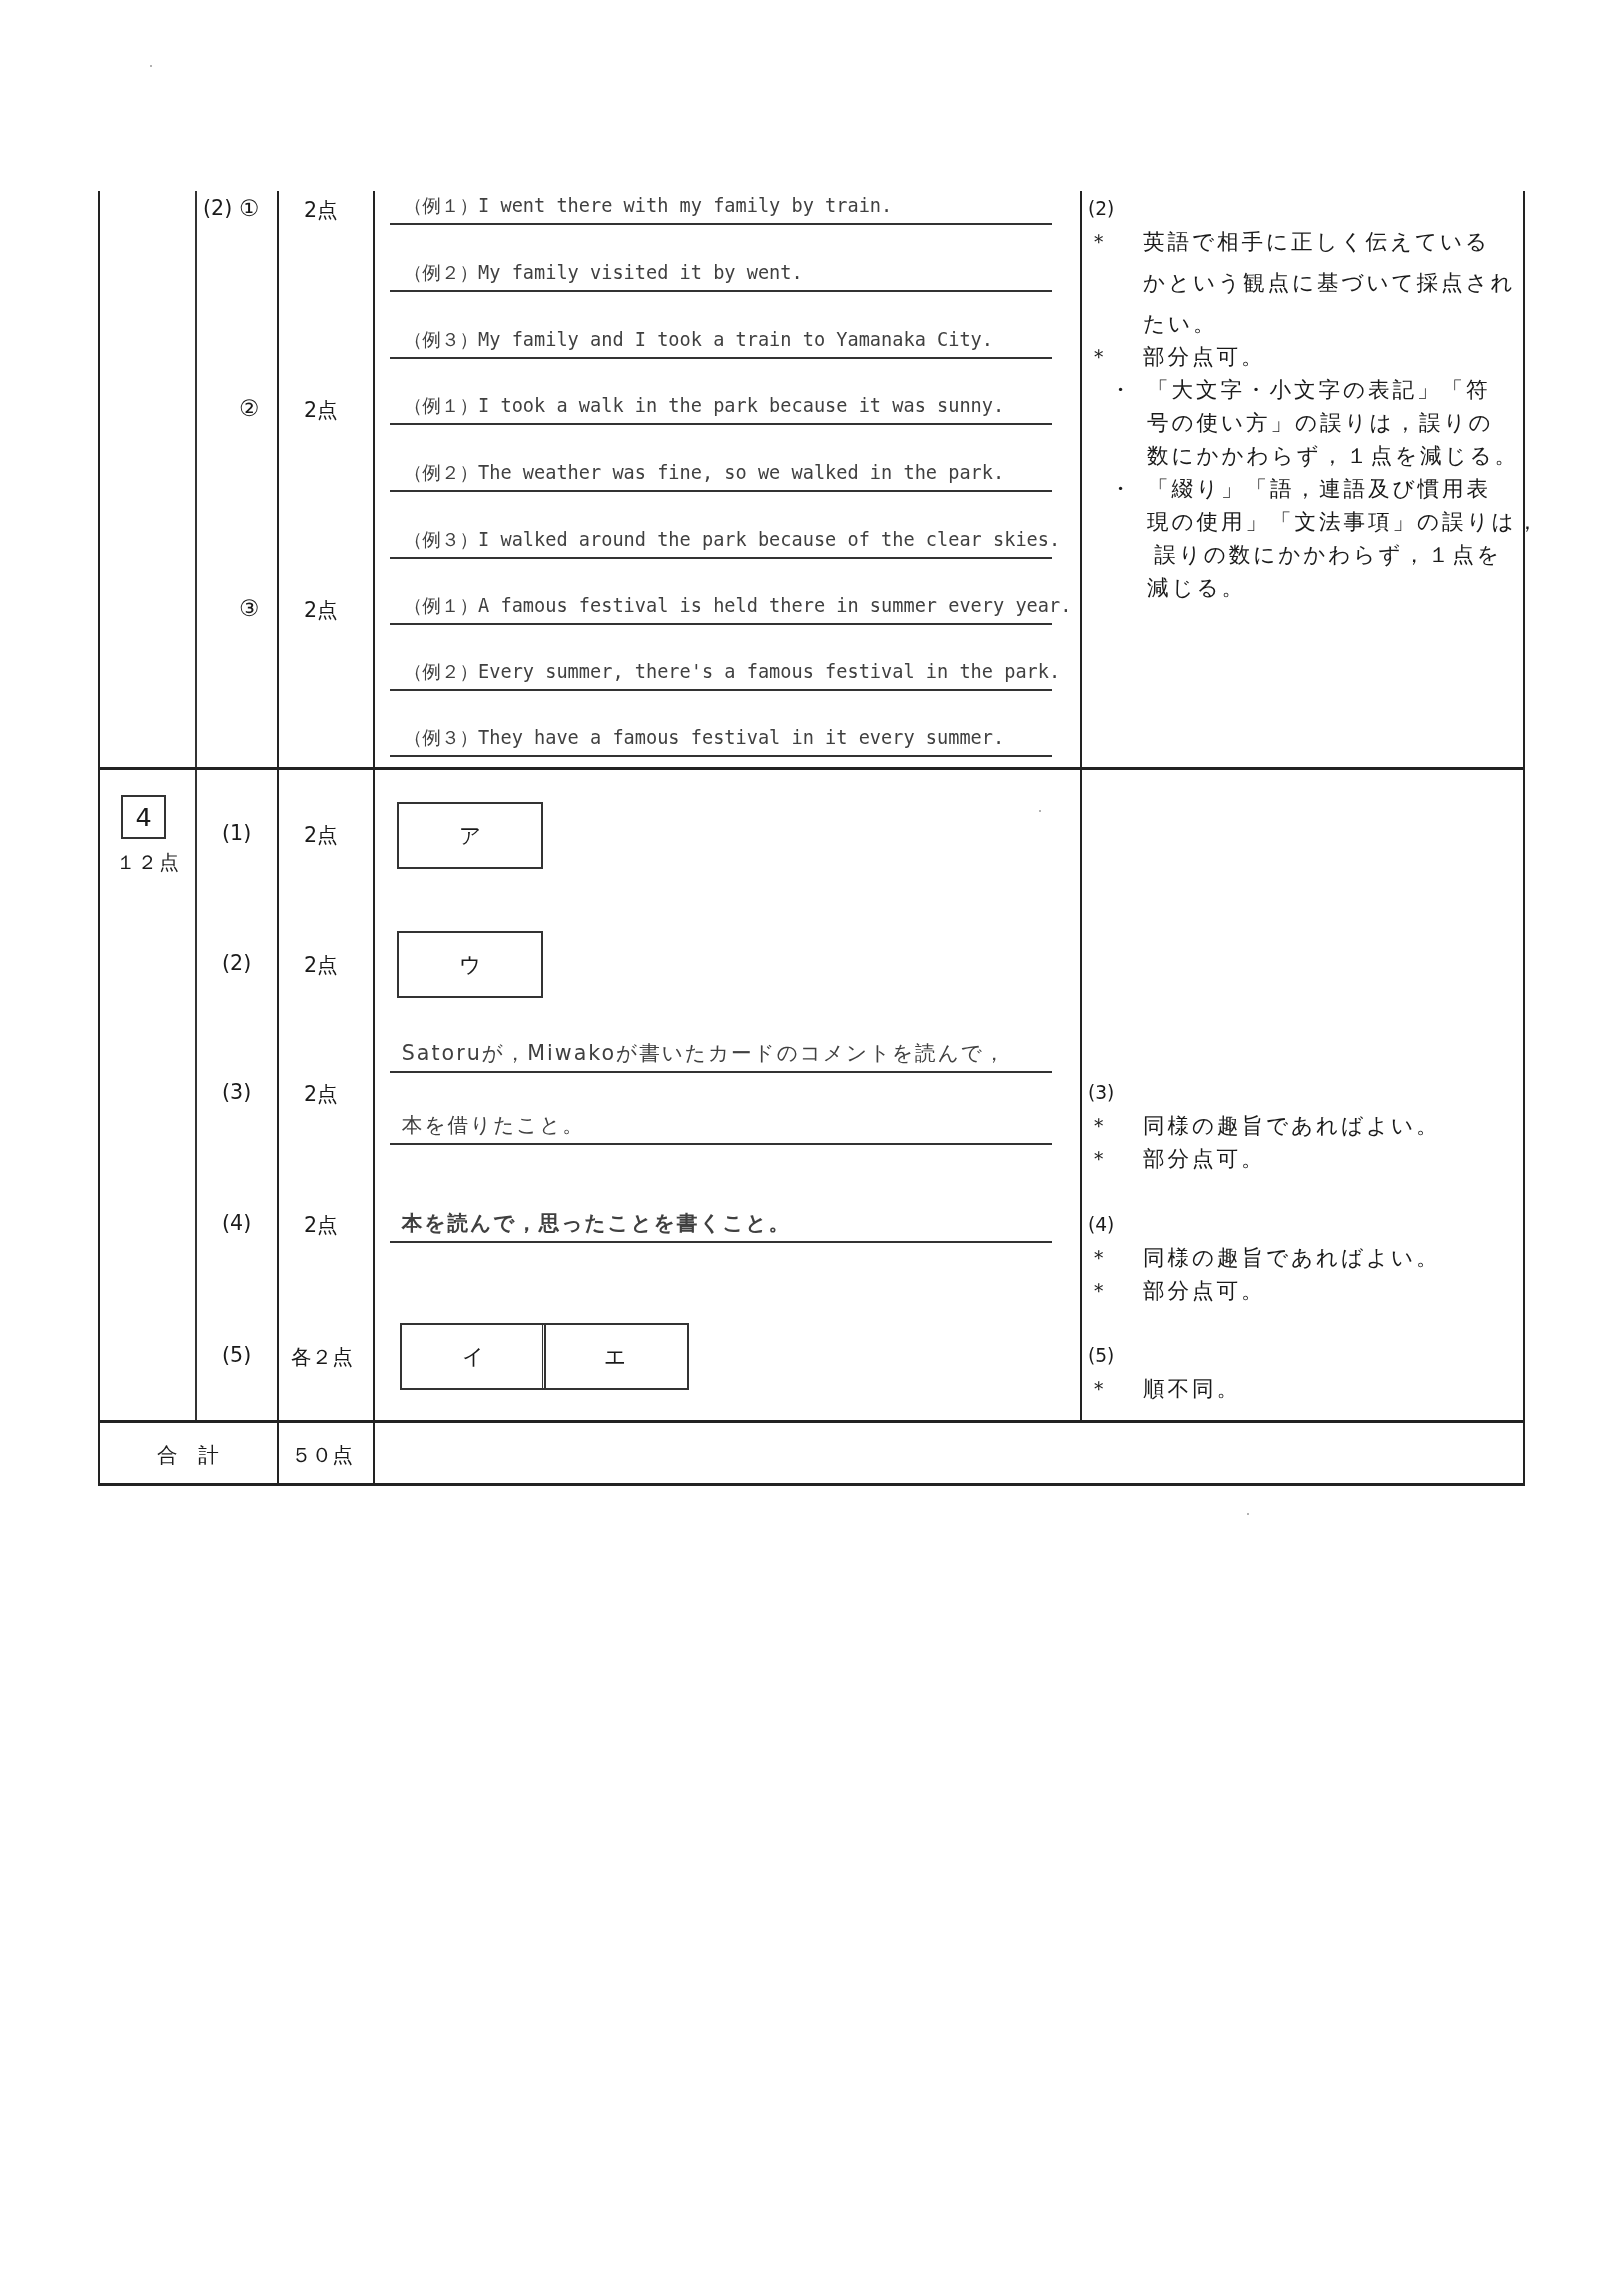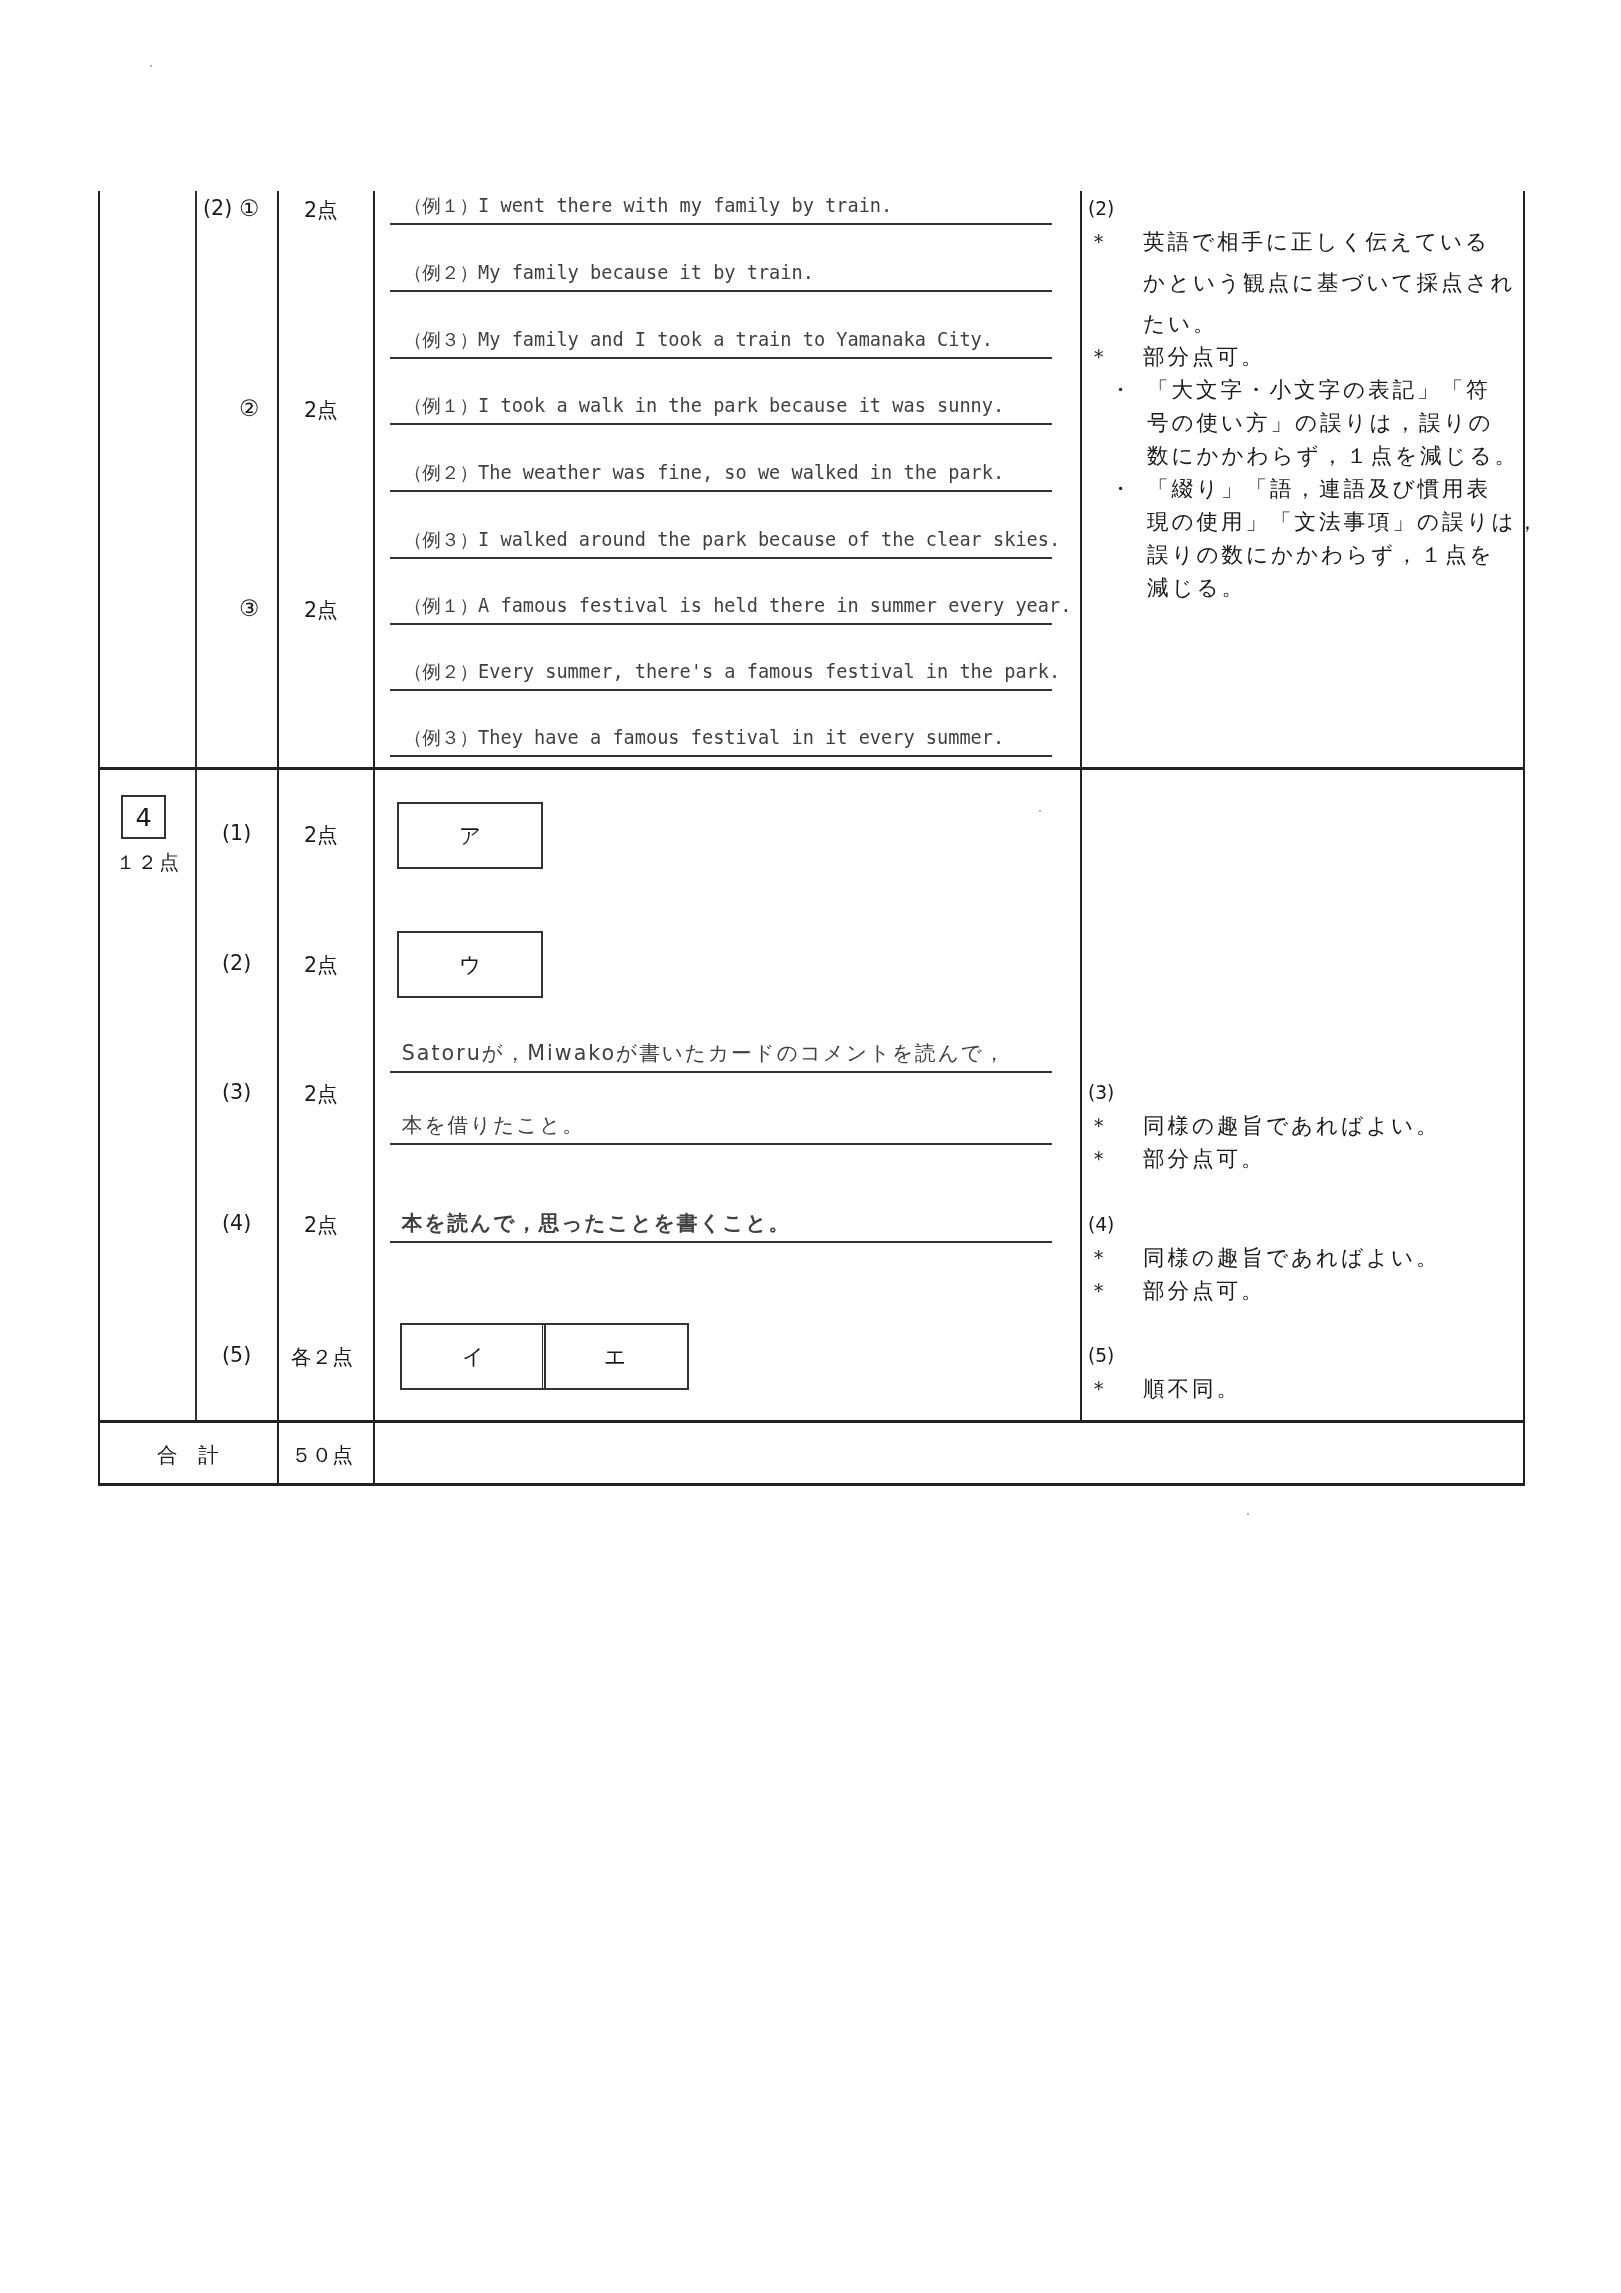--- a/index.html
+++ b/index.html
@@ -43,21 +43,21 @@
   <div class="label" style="left:239px; top:395px; font-size:22.5px;">②</div>
   <div class="label" style="left:304px; top:396px;">2点</div>
 
   <div class="label" style="left:239px; top:595px; font-size:22.5px;">③</div>
   <div class="label" style="left:304px; top:596px;">2点</div>
 
   <div class="answer" style="top:184px;">
       <span>（例１）I went there with my family by train.</span>
     </div>
   <div class="answer" style="top:251px;">
-      <span>（例２）My family because it by train.</span>
+      <span>（例２）My family visited it by went.</span>
     </div>
   <div class="answer" style="top:318px;">
       <span>（例３）My family and I took a train to Yamanaka City.</span>
     </div>
   <div class="answer" style="top:384px;">
       <span>（例１）I took a walk in the park because it was sunny.</span>
     </div>
   <div class="answer" style="top:451px;">
       <span>（例２）The weather was fine, so we walked in the park.</span>
     </div>
@@ -78,21 +78,21 @@
     <span class="row" style="font-size:18.6px; letter-spacing:0;">(2)</span>
     <span class="row"><span class="ast">＊</span><span>英語で相手に正しく伝えている</span></span>
     <span class="row ind2">かという観点に基づいて採点され</span>
     <span class="row ind2">たい。</span>
     <span class="row"><span class="ast">＊</span><span>部分点可。</span></span>
     <span class="row"><span class="bul">・</span><span>「大文字・小文字の表記」「符</span></span>
     <span class="row" style="padding-left:59px;">号の使い方」の誤りは，誤りの</span>
     <span class="row" style="padding-left:59px;">数にかかわらず，１点を減じる。</span>
     <span class="row"><span class="bul">・</span><span>「綴り」「語，連語及び慣用表</span></span>
     <span class="row" style="padding-left:59px;">現の使用」「文法事項」の誤りは，</span>
-    <span class="row" style="padding-left:59px;">誤りの数にかかわらず，１点を</span>
+    <span class="row" style="padding-left:59px;text-align:center;">誤りの数にかかわらず，１点を</span>
     <span class="row" style="padding-left:59px;">減じる。</span>
   </div>
 
   <div class="box" style="left:121px; top:795px; width:41px; height:40px; font-size:25.5px;">
       <span>4</span>
     </div>
   <div class="label" style="left:116px; top:849px; font-size:19.6px; letter-spacing:2px;">１２点</div>
 
   <div class="label" style="left:222px; top:821px;">(1)</div>
   <div class="label" style="left:304px; top:821px;">2点</div>

